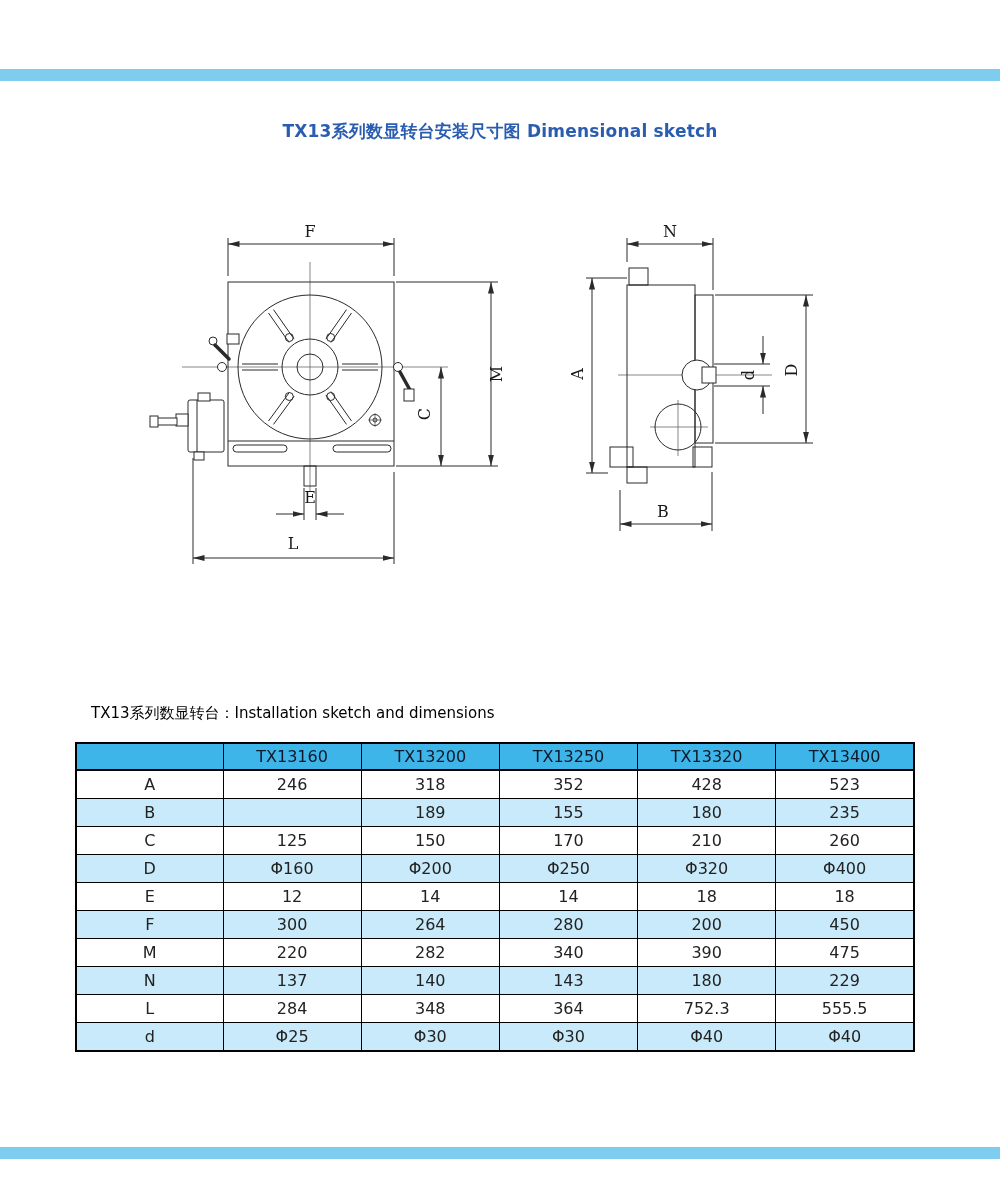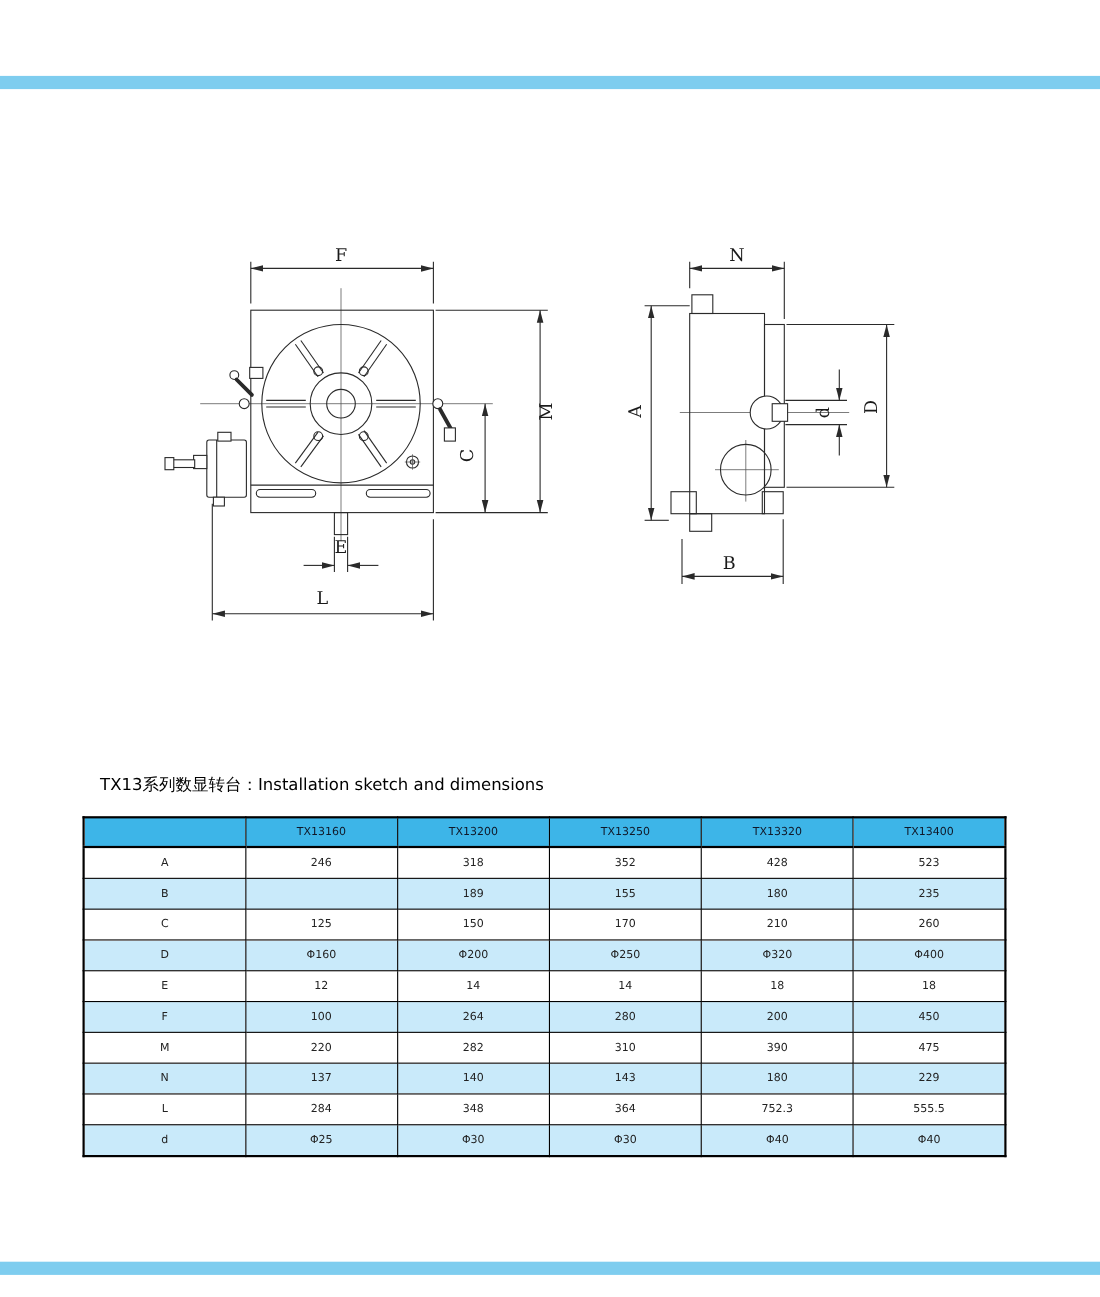--- a/index.html
+++ b/index.html
@@ -6,41 +6,42 @@
   #page{position:relative;width:1000px;height:1179px;background:#fff;overflow:hidden;
         font-family:"DejaVu Sans","Liberation Sans",sans-serif;}
   .accent-bar{position:absolute;left:0;width:1000px;height:12px;background:#7ECDEF;}
   #top-bar{top:69px;}
   #bottom-bar{top:1147px;}
   #doc-title{position:absolute;top:120px;left:0;width:1000px;text-align:center;
              font-size:17px;font-weight:600;color:#2A5DB0;letter-spacing:.2px;}
   #drawing-svg{position:absolute;top:190px;left:0;}
   #section-heading{position:absolute;top:704px;left:91px;font-size:15px;color:#000;font-weight:500;}
   #dim-table{position:absolute;top:742px;left:75px;width:840px;border-collapse:collapse;
-             table-layout:fixed;font-size:10px;color:#222;text-align:center;}
+             table-layout:fixed;font-size:16px;color:#222;text-align:center;}
   #dim-table td{border:1px solid #000;height:27px;padding:0;overflow:hidden;}
   #dim-table{border:2px solid #000;}
   #dim-table tr.hdr td{background:#3DB5E8;color:#101828;height:25px;border-bottom:2px solid #000;}
   #dim-table col.c0{width:147px;}
   #dim-table tr.alt td{background:#C9EAFA;}
   
   .ln{stroke:#2a2a2a;stroke-width:1;fill:none;}
   .lnw{stroke:#2a2a2a;stroke-width:1;fill:#fff;}
   .cl{stroke:#555;stroke-width:.7;fill:none;}
   .thick{stroke:#2a2a2a;stroke-width:3.5;fill:none;stroke-linecap:round;}
   .dim{stroke:#2a2a2a;stroke-width:1;fill:none;}
   .dimlabel{font-family:"DejaVu Serif","Liberation Serif",serif;font-size:16px;fill:#1a1a1a;text-anchor:middle;}
 </style>
 </head>
 <body>
 
 <div id="page">
 
   <div id="top-bar" class="accent-bar"></div>
 
+  <div id="doc-title">TX13系列数显转台安装尺寸图 Dimensional sketch</div>
 
   <svg id="drawing-svg" width="1000" height="400" viewBox="0 0 1000 400">
     <defs>
       <marker id="arw" viewBox="0 0 12 8" refX="11.5" refY="4" markerWidth="12" markerHeight="8" orient="auto-start-reverse" markerUnits="userSpaceOnUse">
         <path d="M11.5,4 L0,7 L0,1 Z" fill="#2a2a2a"></path>
       </marker>
     </defs>
 
     <g>
 
@@ -231,31 +232,31 @@
       <tr>
         <td>E</td>
         <td>12</td>
         <td>14</td>
         <td>14</td>
         <td>18</td>
         <td>18</td>
       </tr>
       <tr class="alt">
         <td>F</td>
-        <td>100</td>
+        <td>300</td>
         <td>264</td>
         <td>280</td>
         <td>200</td>
         <td>450</td>
       </tr>
       <tr>
         <td>M</td>
         <td>220</td>
         <td>282</td>
-        <td>310</td>
+        <td>340</td>
         <td>390</td>
         <td>475</td>
       </tr>
       <tr class="alt">
         <td>N</td>
         <td>137</td>
         <td>140</td>
         <td>143</td>
         <td>180</td>
         <td>229</td>

